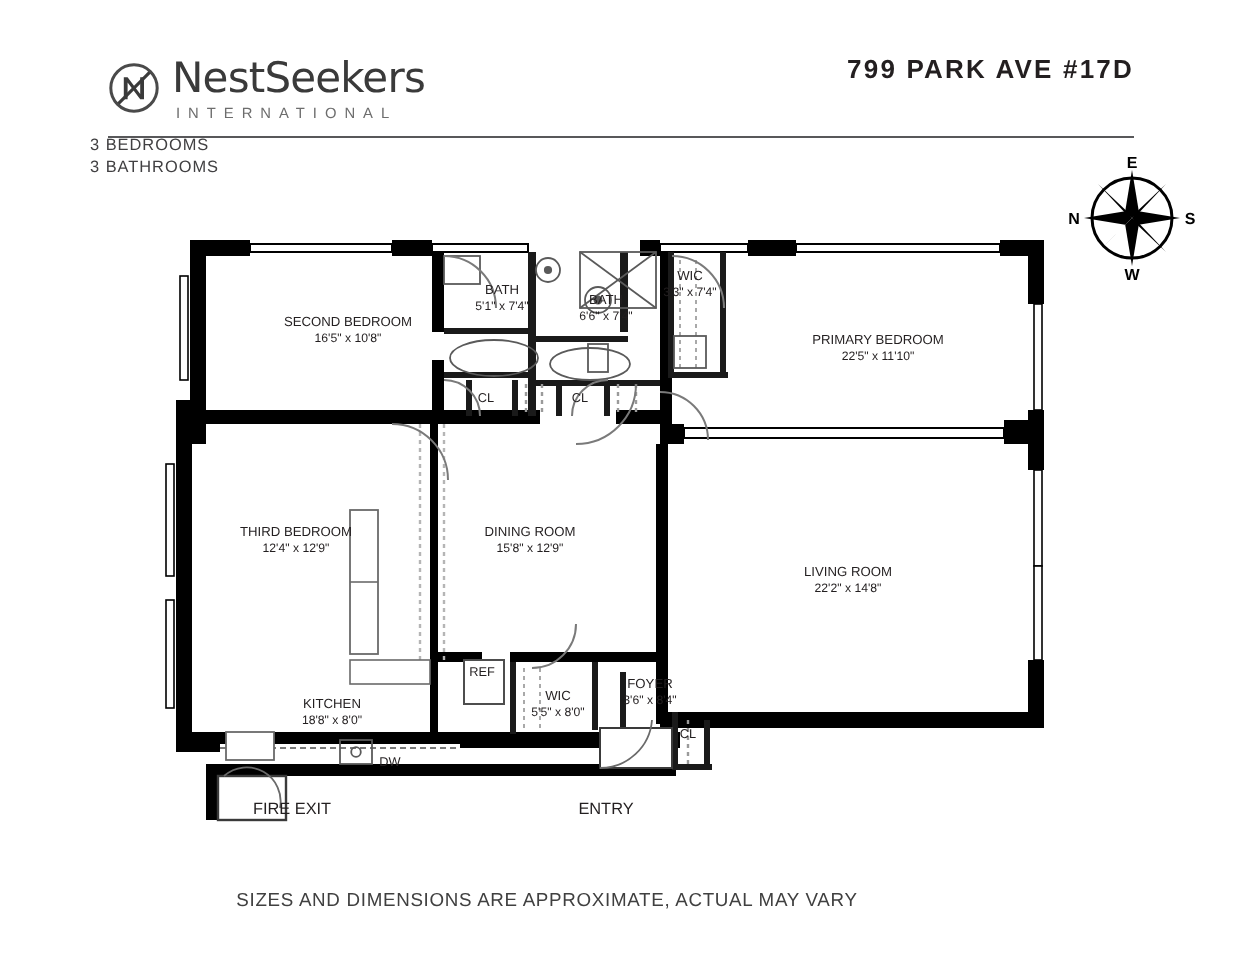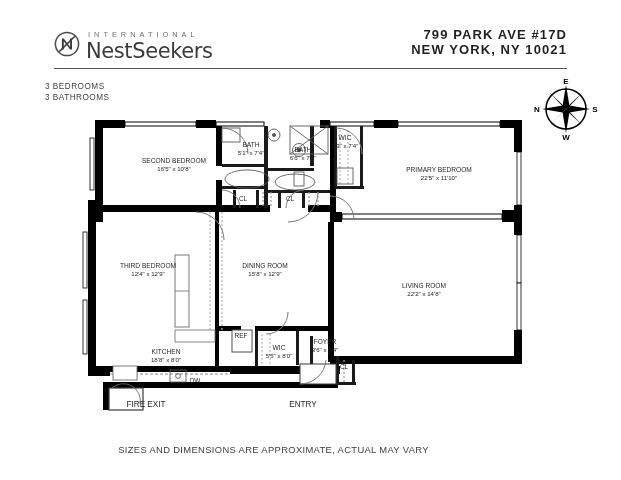--- a/index.html
+++ b/index.html
@@ -25,21 +25,21 @@
   }
 
   #address-block{position:absolute;right:54px;top:27px;text-align:right;}
   .addr-line{
     font-size:13px;font-weight:bold;letter-spacing:1.1px;line-height:15px;color:#231f20;
   }
 
   #header-rule{position:absolute;left:54px;top:68px;width:513px;height:1px;background:#58585a;}
 
   
-  #counts{position:absolute;left:45px;top:82px;}
+  #counts{position:absolute;left:45px;top:68px;}
   .count-line{font-size:8.2px;letter-spacing:0.5px;line-height:10.5px;color:#414042;}
 
   
   #compass{position:absolute;left:533px;top:76px;width:66px;height:66px;}
   #compass svg{display:block;}
 
   
   #plan{position:absolute;left:0;top:0;width:621px;height:388px;}
   #plan svg{display:block;}
 
@@ -56,28 +56,27 @@
 
   <div id="logo-block">
     <span id="logo-mark">
       <svg width="26" height="26" viewBox="0 0 26 26">
         <circle cx="13" cy="13" r="11.6" fill="none" stroke="#4a4a4a" stroke-width="1.5"></circle>
         <path d="M7.9 18.6 V7.6 h1.9 l6.3 8.4 V7.6 h1.9 v11 h-1.9 l-6.3 -8.4 v8.4 z" fill="#3a3a3a"></path>
         <line x1="5.2" y1="20.8" x2="20.8" y2="5.2" stroke="#3a3a3a" stroke-width="1.6"></line>
       </svg>
     </span>
     <span id="logo-text">
+      <div id="brand-name">NestSeekers</div>
       <div id="brand-sub">INTERNATIONAL</div>
-      <div id="brand-name">NestSeekers</div>
     </span>
   </div>
 
   <div id="address-block">
     <div class="addr-line">799 PARK AVE #17D</div>
-    <div class="addr-line">NEW YORK, NY 10021</div>
   </div>
 
   <div id="header-rule"></div>
 </div>
 
 <div id="counts">
   <div class="count-line">3 BEDROOMS</div>
   <div class="count-line">3 BATHROOMS</div>
 </div>
 

